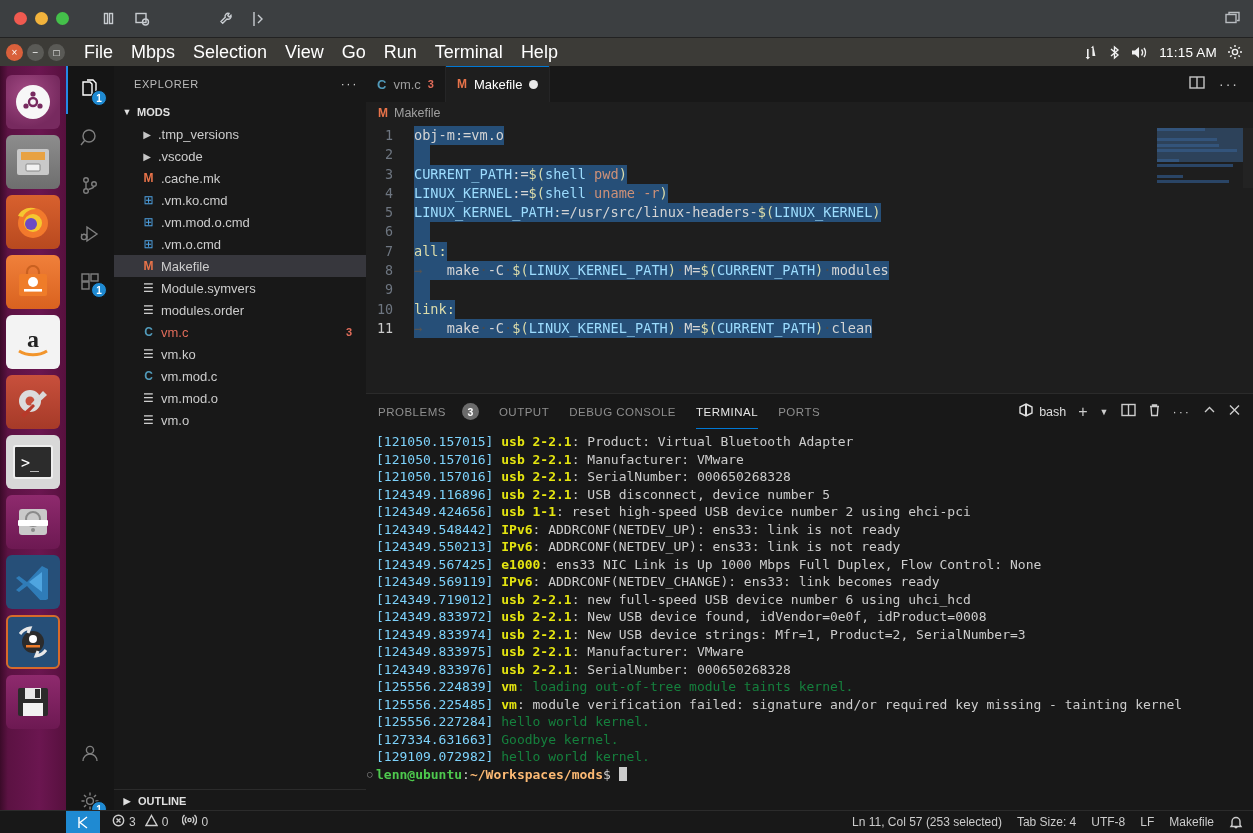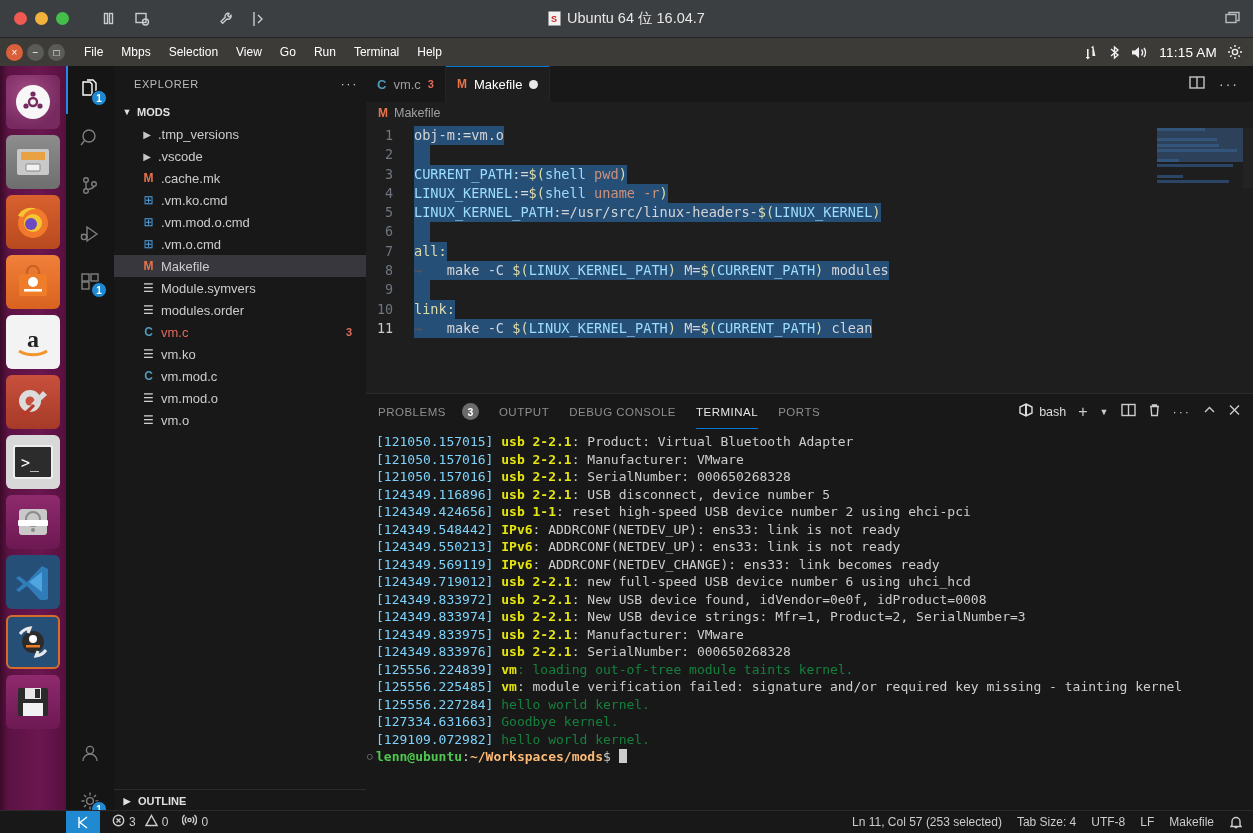--- a/index.html
+++ b/index.html
@@ -48,21 +48,21 @@
     background: #3c3b37; display: flex; align-items: center;
     color: #ffffff; font-size: 13.5px;
   }
   .win-btns { display: flex; gap: 4px; padding-left: 6px; align-items: center; }
   .wb { width: 17px; height: 17px; border-radius: 50%; display: flex;
         align-items: center; justify-content: center; font-size: 10px; color: #ffffff; }
   .wb.close { background: #d9603b; }
   .wb.min { background: #5a5a56; }
   .wb.max { background: #5a5a56; }
   .menu-items { display: flex; gap: 0px; margin-left: 10px; }
-  .menu-item { padding: 0 9px; line-height: 28px; color: #ffffff; font-size: 12px; cursor: default; }
+  .menu-item { padding: 0 9px; line-height: 28px; color: #ffffff; font-size: 18px; cursor: default; }
   .tray { position: absolute; right: 4px; display: flex; align-items: center; gap: 10px; color: #f0f0f0; }
   .tray .t-ico { display: flex; align-items: center; }
   .tray-time { font-size: 13.5px; color: #ffffff; letter-spacing: .2px; }
 
   
   .launcher {
     position: absolute; top: 66px; left: 0; width: 66px; height: 767px;
     background: linear-gradient(to right, #3b0b29 0%, #5c1243 12%, #6b1650 60%, #57103e 100%);
     padding-top: 4px;
   }
@@ -266,24 +266,20 @@
     <div style="width:50px"></div>
     <div class="vm-tool">
       <svg width="16" height="16" viewBox="0 0 16 16">
           <path d="M11 2.5a3 3 0 0 0-3.8 3.8L3 10.5l1.7 1.7 4.2-4.2A3 3 0 0 0 13 4.3l-1.8 1.8-1.4-1.4z"></path>
         </svg>
     </div>
     <div class="vm-tool">
       <svg width="14" height="16" viewBox="0 0 14 16">
           <path d="M1 1v14M5 4l4 4-4 4"></path>
         </svg>
-    </div>
-    <div class="vm-title">
-      <span class="vm-icon-doc"></span>
-      <span>Ubuntu 64 位 16.04.7</span>
     </div>
     <div class="vm-restore">
       <svg width="16" height="14" viewBox="0 0 16 14">
           <rect x="1" y="3.5" width="10" height="8"></rect>
           <path d="M4 3.5V1.5h10v8h-2"></path>
         </svg>
     </div>
   </div>
 
   <div class="ubuntu-panel">
@@ -682,20 +678,21 @@
             </div>
           </div>
           <div class="terminal" id="terminal-out">
               <div class="tl"><span class="tm">[121050.157015] </span><span class="tdev">usb 2-2.1</span><span class="tmsg">: Product: Virtual Bluetooth Adapter</span></div>
               <div class="tl"><span class="tm">[121050.157016] </span><span class="tdev">usb 2-2.1</span><span class="tmsg">: Manufacturer: VMware</span></div>
               <div class="tl"><span class="tm">[121050.157016] </span><span class="tdev">usb 2-2.1</span><span class="tmsg">: SerialNumber: 000650268328</span></div>
               <div class="tl"><span class="tm">[124349.116896] </span><span class="tdev">usb 2-2.1</span><span class="tmsg">: USB disconnect, device number 5</span></div>
               <div class="tl"><span class="tm">[124349.424656] </span><span class="tdev">usb 1-1</span><span class="tmsg">: reset high-speed USB device number 2 using ehci-pci</span></div>
               <div class="tl"><span class="tm">[124349.548442] </span><span class="tdev">IPv6</span><span class="tmsg">: ADDRCONF(NETDEV_UP): ens33: link is not ready</span></div>
               <div class="tl"><span class="tm">[124349.550213] </span><span class="tdev">IPv6</span><span class="tmsg">: ADDRCONF(NETDEV_UP): ens33: link is not ready</span></div>
+              <div class="tl"><span class="tm">[124349.567425] </span><span class="tdev">e1000</span><span class="tmsg">: ens33 NIC Link is Up 1000 Mbps Full Duplex, Flow Control: None</span></div>
               <div class="tl"><span class="tm">[124349.569119] </span><span class="tdev">IPv6</span><span class="tmsg">: ADDRCONF(NETDEV_CHANGE): ens33: link becomes ready</span></div>
               <div class="tl"><span class="tm">[124349.719012] </span><span class="tdev">usb 2-2.1</span><span class="tmsg">: new full-speed USB device number 6 using uhci_hcd</span></div>
               <div class="tl"><span class="tm">[124349.833972] </span><span class="tdev">usb 2-2.1</span><span class="tmsg">: New USB device found, idVendor=0e0f, idProduct=0008</span></div>
               <div class="tl"><span class="tm">[124349.833974] </span><span class="tdev">usb 2-2.1</span><span class="tmsg">: New USB device strings: Mfr=1, Product=2, SerialNumber=3</span></div>
               <div class="tl"><span class="tm">[124349.833975] </span><span class="tdev">usb 2-2.1</span><span class="tmsg">: Manufacturer: VMware</span></div>
               <div class="tl"><span class="tm">[124349.833976] </span><span class="tdev">usb 2-2.1</span><span class="tmsg">: SerialNumber: 000650268328</span></div>
               <div class="tl"><span class="tm">[125556.224839] </span><span class="tdev">vm</span><span class="tbold">: loading out-of-tree module taints kernel.</span></div>
               <div class="tl"><span class="tm">[125556.225485] </span><span class="tdev">vm</span><span class="tmsg">: module verification failed: signature and/or required key missing - tainting kernel</span></div>
               <div class="tl"><span class="tm">[125556.227284] </span><span class="tbold">hello world kernel.</span></div>
               <div class="tl"><span class="tm">[127334.631663] </span><span class="tbold">Goodbye kernel.</span></div>

